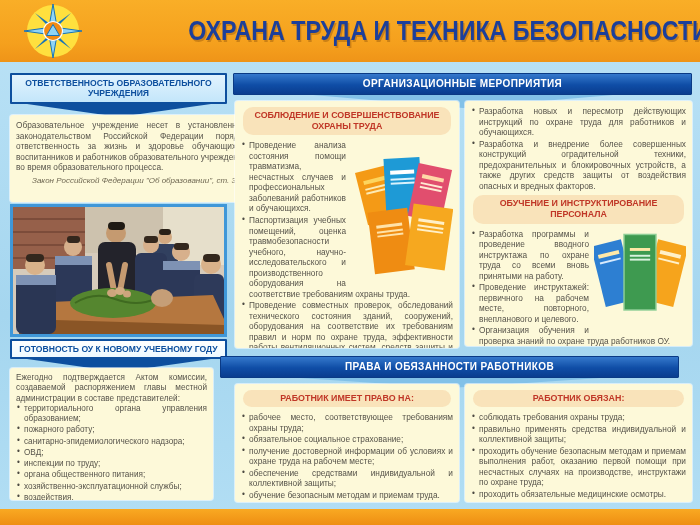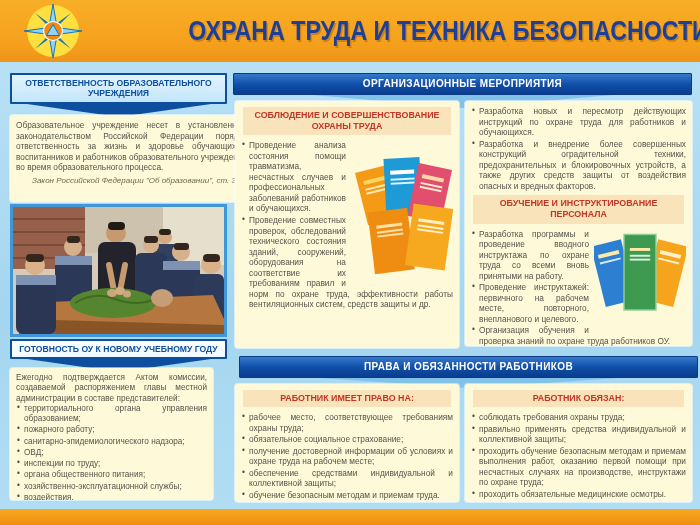--- a/index.html
+++ b/index.html
@@ -28,21 +28,21 @@
     color:#fff;border:1px solid #0a3a85;font-size:10px;padding:4px;letter-spacing:.4px}
   .chev{width:0;height:0;margin:0 auto}
 
   .box{position:absolute;background:#fdf9d9;border-radius:3px;padding:5px 6px;
     color:#56534a;font-size:8.3px;line-height:1.27;text-align:justify;overflow:hidden;
     box-shadow:0 0 0 1px rgba(255,255,255,.55)}
   .box ul{list-style:none}
   .box li{padding-left:8px;position:relative;margin-bottom:1px}
   .box li::before{content:"\2022";position:absolute;left:1px;top:-1px;color:#4d4a42}
   .tanhead{background:#f9e3ba;color:#c03727;font-weight:bold;font-size:8.9px;
-    text-align:center;padding:3px 0;margin:1px 2px 5px;border-radius:0;line-height:1.25}
+    text-align:center;padding:3px 0;margin:1px 2px 5px;border-radius:10px;line-height:1.25}
   .cite{font-style:italic;text-align:left;padding-left:16px;margin-top:3px;color:#6e6751;font-size:8px}
 
   .photo{position:absolute;left:10px;top:204px;width:217px;height:133px;
     border:3px solid #3f97d8;box-shadow:inset 0 0 0 1px #fff;background:#d6cbbb}
   .photo svg{display:block}
 
   .books1{float:right;width:102px;height:138px;margin:0 0 2px 5px}
   .books2{float:right;width:92px;height:100px;margin:0 0 2px 5px}
 
   .clear::after{content:"";display:table;clear:both}
@@ -196,20 +196,21 @@
         </g>
       <g transform="rotate(8 78 98)">
           <rect x="58" y="66" width="40" height="62" fill="#f6a81f"></rect>
         <rect x="65" y="80" width="26" height="3" fill="#fff0c8"></rect>
           <rect x="65" y="86" width="26" height="2" fill="#fff0c8"></rect>
           <rect x="65" y="90" width="26" height="2" fill="#fff0c8"></rect>
         </g>
     </svg>
     <ul>
         <li>Проведение анализа состояния помощи травматизма, несчастных случаев и профессиональных заболеваний работников и обучающихся.</li>
+        <li>Паспортизация учебных помещений, оценка травмобезопасности учебного, научно-исследовательского и производственного оборудования на соответствие требованиям охраны труда.</li>
         <li>Проведение совместных проверок, обследований технического состояния зданий, сооружений, оборудования на соответствие их требованиям правил и норм по охране труда, эффективности работы вентиляционных систем, средств защиты и др.</li>
       </ul>
   </div>
 
   <div class="box clear" style="left:465px;top:101px;width:227px;height:245px">
     <ul>
         <li>Разработка новых и пересмотр действующих инструкций по охране труда для работников и обучающихся.</li>
         <li>Разработка и внедрение более совершенных конструкций оградительной техники, предохранительных и блокировочных устройств, а также других средств защиты от воздействия опасных и вредных факторов.</li>
       </ul>
     <div class="tanhead" style="margin-top:4px">ОБУЧЕНИЕ И ИНСТРУКТИРОВАНИЕ ПЕРСОНАЛА</div>
@@ -231,21 +232,21 @@
           <rect x="37" y="29" width="21" height="2" fill="#d9f2de"></rect>
         </g>
     </svg>
     <ul>
         <li>Разработка программы и проведение вводного инструктажа по охране труда со всеми вновь принятыми на работу.</li>
         <li>Проведение инструктажей: первичного на рабочем месте, повторного, внепланового и целевого.</li>
         <li>Организация обучения и проверка знаний по охране труда работников ОУ.</li>
       </ul>
   </div>
 
-  <div class="banner" style="left:239px;top:356px;width:459px">
+  <div class="banner" style="left:220px;top:356px;width:459px">
     <div class="band dark">ПРАВА И ОБЯЗАННОСТИ РАБОТНИКОВ</div>
     <div class="chev" style="border-left:150px solid transparent;border-right:150px solid transparent;border-top:10px solid #82c1e8"></div>
   </div>
 
   <div class="box" style="left:465px;top:384px;width:227px;height:118px">
     <div class="tanhead">РАБОТНИК ОБЯЗАН:</div>
     <ul>
         <li>соблюдать требования охраны труда;</li>
         <li>правильно применять средства индивидуальной и коллективной защиты;</li>
         <li>проходить обучение безопасным методам и приемам выполнения работ, оказанию первой помощи при несчастных случаях на производстве, инструктажи по охране труда;</li>

